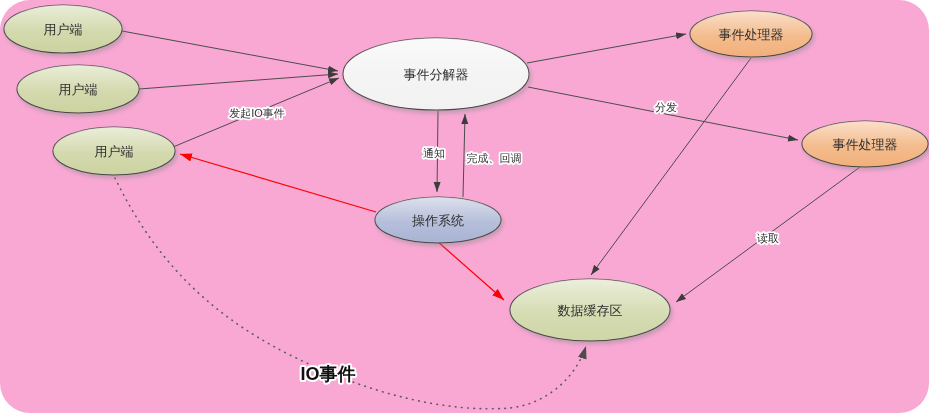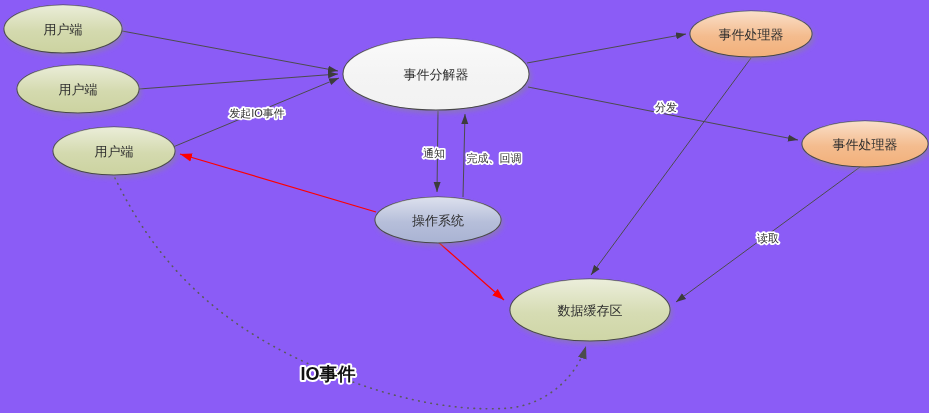--- a/index.html
+++ b/index.html
@@ -5,22 +5,23 @@
   html, body {
     margin: 0;
     padding: 0;
     background: #ffffff;
     font-family: "Liberation Sans", sans-serif;
   }
   .canvas {
     position: relative;
     width: 929px;
     height: 413px;
-    background: #8b5cf6;
+    background: #f9a8d4;
     overflow: hidden;
+    border-radius: 30px;
   }
   svg { display: block; }
   .edge {
     stroke: #4c4c4c;
     stroke-width: 1;
     fill: none;
   }
   .edge-red {
     stroke: #fe0000;
     stroke-width: 1.2;

